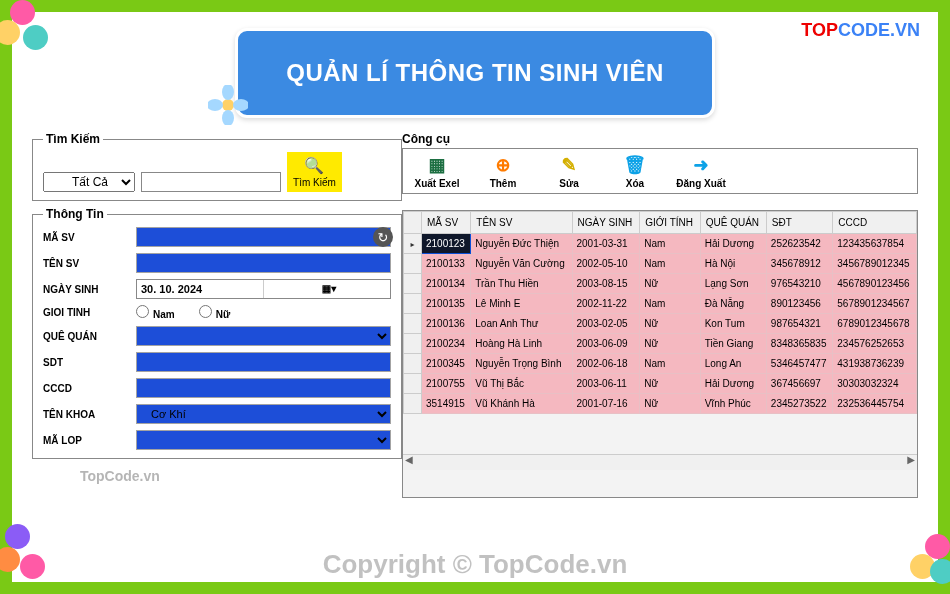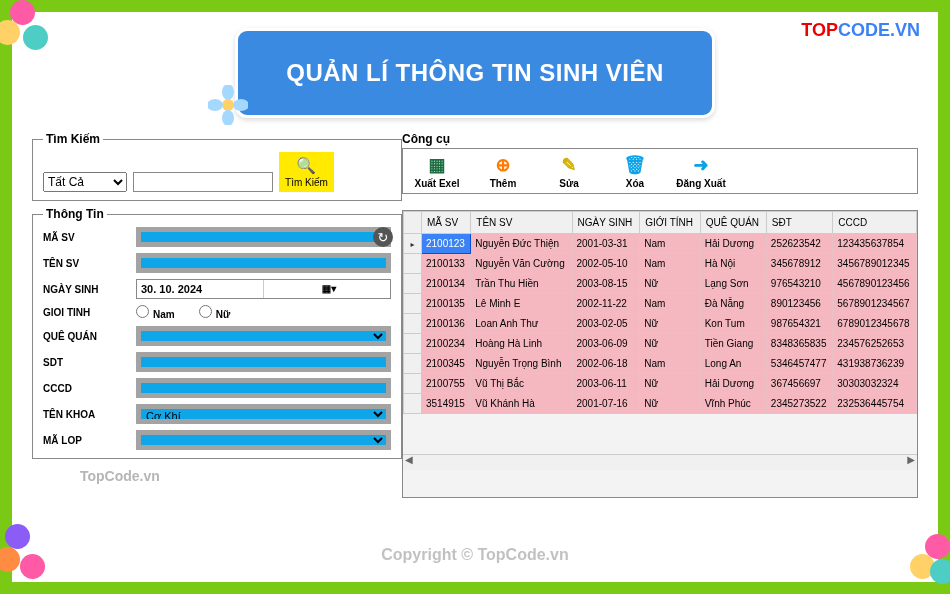--- a/index.html
+++ b/index.html
@@ -21,51 +21,51 @@
 
 .content { display: flex; gap: 0; }
 .left-col { width: 370px; }
 .right-col { flex: 1; }
 
 fieldset { border: 1px solid #888; padding: 6px 10px 8px 10px; margin-bottom: 6px; }
 legend { font-size: 12px; font-weight: bold; padding: 0 3px; }
 
 .search-row { display: flex; gap: 6px; align-items: flex-end; }
 .search-row select, .search-row input[type=text] { font-size: 12px; height: 20px; }
-.search-row select { width: 84px; }
+.search-row select { width: 92px; padding-left: 24px; }
 .search-row input[type=text] { width: 140px; border: 1px solid #888; padding: 0 3px; }
 .search-btn { background: #ffea00; width: 55px; height: 40px; border: none; display: flex; flex-direction: column; align-items: center; justify-content: center; font-size: 10px; gap: 2px; }
 
 .info-fieldset { position: relative; }
 .info-grid { display: grid; grid-template-columns: 85px 1fr; gap: 6px 8px; align-items: center; font-size: 11px; }
 .info-grid label { font-weight: bold; font-size: 10px; }
-.info-grid input[type=text], .info-grid select { width: 100%; height: 20px; border: 5px solid #a3a3a3; font-size: 11px; padding: 0 1px; background: #0ea5e9; }
+.info-grid input[type=text], .info-grid select { width: 100%; height: 20px; border: 1px solid #a3a3a3; font-size: 11px; padding: 0 10px; background: #1d4ed8; }
 .date-input { display: flex; width: 100%; border: 1px solid #888; height: 20px; font-size: 11px; }
 .date-input span { flex: 1; padding-left: 4px; font-weight: bold; line-height: 18px; }
 .date-input .cal-icon { width: 24px; display: flex; align-items: center; justify-content: center; border-left: 1px solid #ccc; font-size: 10px; }
 .radio-row { display: flex; gap: 24px; font-weight: bold; font-size: 11px; }
 .radio-row input { margin-right: 4px; }
 .refresh-btn { position: absolute; top: 6px; right: 8px; width: 20px; height: 20px; border-radius: 50%; background: #555; color: #fff; border: none; display: flex; align-items: center; justify-content: center; font-size: 13px; }
 
 .tools-fieldset { border: none; margin-bottom: 16px; }
 .tools-legend { font-size: 12px; font-weight: bold; margin-bottom: 2px; display: block; }
 .tool-row { display: flex; gap: 10px; border: 1px solid #888; padding: 4px 6px; justify-content: flex-start; }
 .tool-btn { display: flex; flex-direction: column; align-items: center; gap: 1px; font-size: 10px; font-weight: bold; min-width: 56px; }
 .tool-icon { width: 24px; height: 24px; display: flex; align-items: center; justify-content: center; font-size: 18px; }
 
 .table-container { border: 1px solid #888; height: 288px; overflow: auto; position: relative; background: #f3f3f3; }
 table { border-collapse: collapse; font-size: 10px; width: 100%; background: #fff; }
 th { background: #f0f0f0; border: 1px solid #ccc; padding: 3px 5px; text-align: left; font-weight: normal; height: 22px; white-space: nowrap; }
 th.rowhead { width: 18px; background: #f0f0f0; }
 td { border: 1px solid #e8c0c5; padding: 2px 4px; background: #f5b8c0; height: 20px; white-space: nowrap; overflow: hidden; }
 td.rowhead { background: #f0f0f0; border: 1px solid #ccc; width: 18px; text-align: center; }
-tr.selected td:nth-child(2) { background: #3b82f6; color: #fff; border-color: #0a4fd6; }
+tr.selected td:nth-child(2) { background: #0f172a; color: #fff; border-color: #0a4fd6; }
 tr:nth-child(1) td.rowhead::before { content: "▸"; font-size: 8px; color: #333; }
 
-.watermark { position: absolute; bottom: 30px; left: 50%; transform: translateX(-50%); font-size: 16px; font-weight: bold; color: rgba(100,100,100,0.4); z-index: 100; }
+.watermark { position: absolute; bottom: 14px; left: 50%; transform: translateX(-50%); font-size: 26px; font-weight: bold; color: rgba(100,100,100,0.4); z-index: 100; }
 .watermark-side { position: absolute; left: 80px; bottom: 110px; font-size: 14px; font-weight: bold; color: rgba(120,120,120,0.55); z-index: 50; }
 
 .hscroll { height: 16px; background: #f0f0f0; border-top: 1px solid #ccc; position: relative; }
 .hscroll::before { content: "◀"; position: absolute; left: 2px; top: -1px; font-size: 10px; color: #666; }
 .hscroll::after { content: "▶"; position: absolute; right: 2px; top: -1px; font-size: 10px; color: #666; }
 </style>
 </head>
 <body>
 
 <div class="corner-flower tl">

